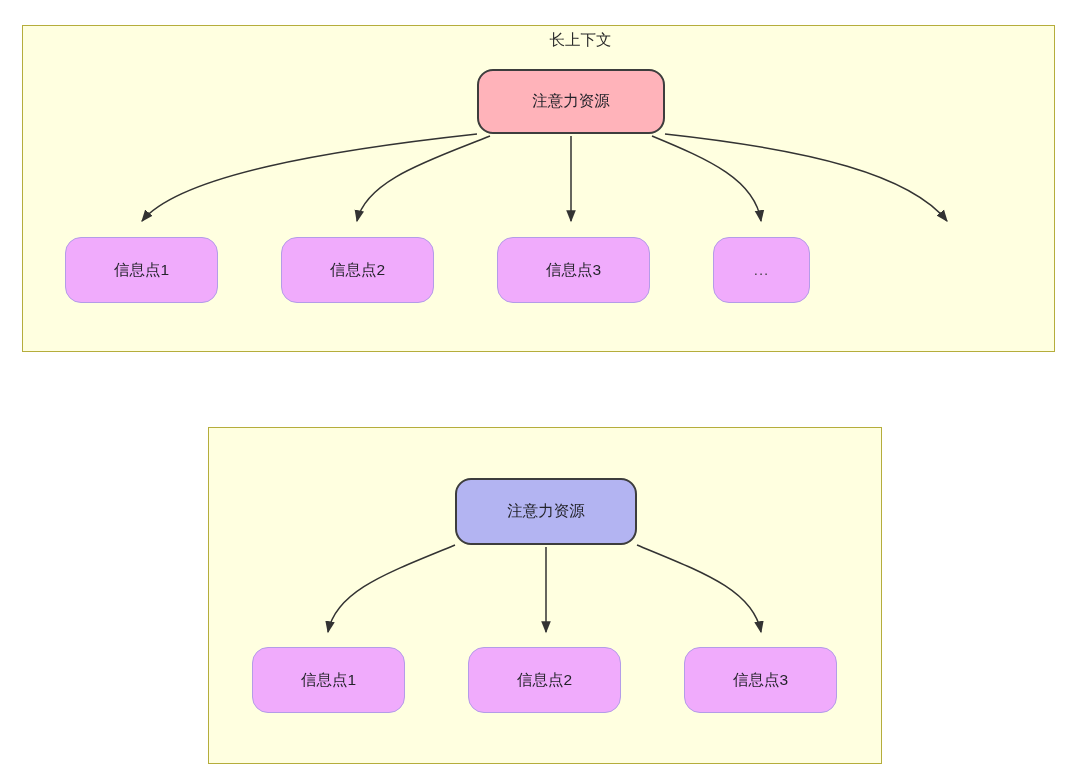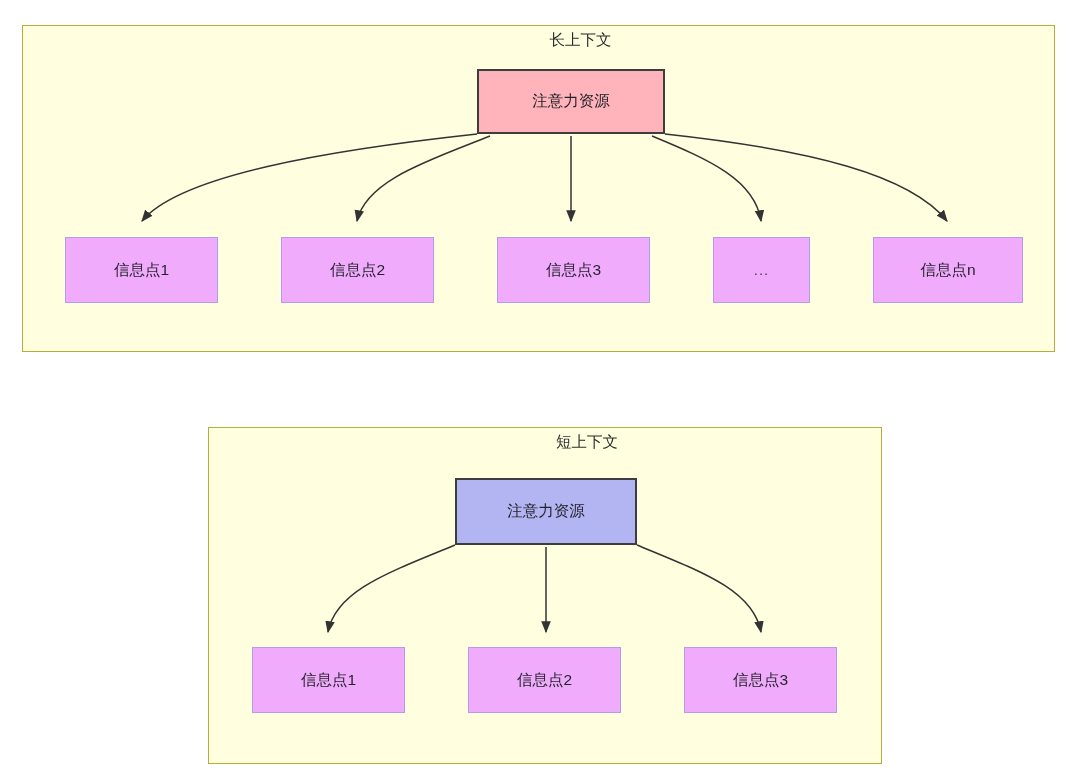--- a/index.html
+++ b/index.html
@@ -46,20 +46,21 @@
   .node {
     position: absolute;
     box-sizing: border-box;
     display: flex;
     align-items: center;
     justify-content: center;
     font-size: 15.5px;
     color: #24242b;
     line-height: 1.2;
     white-space: nowrap;
+    border-radius: 16px;
   }
   .node-root-pink {
     background: #ffb3ba;
     border: 2.4px solid #3d3d3d;
   }
   .node-root-blue {
     background: #b3b4f2;
     border: 2.4px solid #3d3d3d;
   }
   .node-info {
@@ -76,21 +77,20 @@
 <body>
 
 <div id="diagram-root">
 
   <div class="group-container" style="left:22px; top:25px; width:1033px; height:327px;"></div>
 
   <div class="group-title" style="left:22px; top:31px; width:1033px;">长上下文</div>
 
   <div class="group-container" style="left:208px; top:427px; width:674px; height:337px;"></div>
 
-  <div class="group-title" style="left:208px; top:433px; width:674px;">短上下文</div>
 
   <svg class="svg-layer" viewBox="0 0 1080 774" width="1080" height="774">
     <defs>
       <marker id="arrowhead" markerWidth="9" markerHeight="9" refX="7.2" refY="3.6" orient="auto" markerUnits="strokeWidth">
         <path d="M0,0.4 L8,3.6 L0,6.8 Z" fill="#333333"></path>
       </marker>
     </defs>
 
     <g stroke="#333333" stroke-width="1.5" fill="none" marker-end="url(#arrowhead)">
 
@@ -112,21 +112,20 @@
   <div class="node node-root-pink" style="left:477px; top:69px; width:188px; height:65px;">注意力资源</div>
 
   <div class="node node-info" style="left:65px; top:237px; width:153px; height:66px;">信息点1</div>
 
   <div class="node node-info" style="left:281px; top:237px; width:153px; height:66px;">信息点2</div>
 
   <div class="node node-info" style="left:497px; top:237px; width:153px; height:66px;">信息点3</div>
 
   <div class="node node-info node-ellipsis" style="left:713px; top:237px; width:97px; height:66px;">...</div>
 
-  <div class="node node-info" style="left:873px; top:237px; width:150px; height:66px;">信息点n</div>
 
   <div class="node node-root-blue" style="left:455px; top:478px; width:182px; height:67px;">注意力资源</div>
 
   <div class="node node-info" style="left:252px; top:647px; width:153px; height:66px;">信息点1</div>
 
   <div class="node node-info" style="left:468px; top:647px; width:153px; height:66px;">信息点2</div>
 
   <div class="node node-info" style="left:684px; top:647px; width:153px; height:66px;">信息点3</div>
 
 </div>

